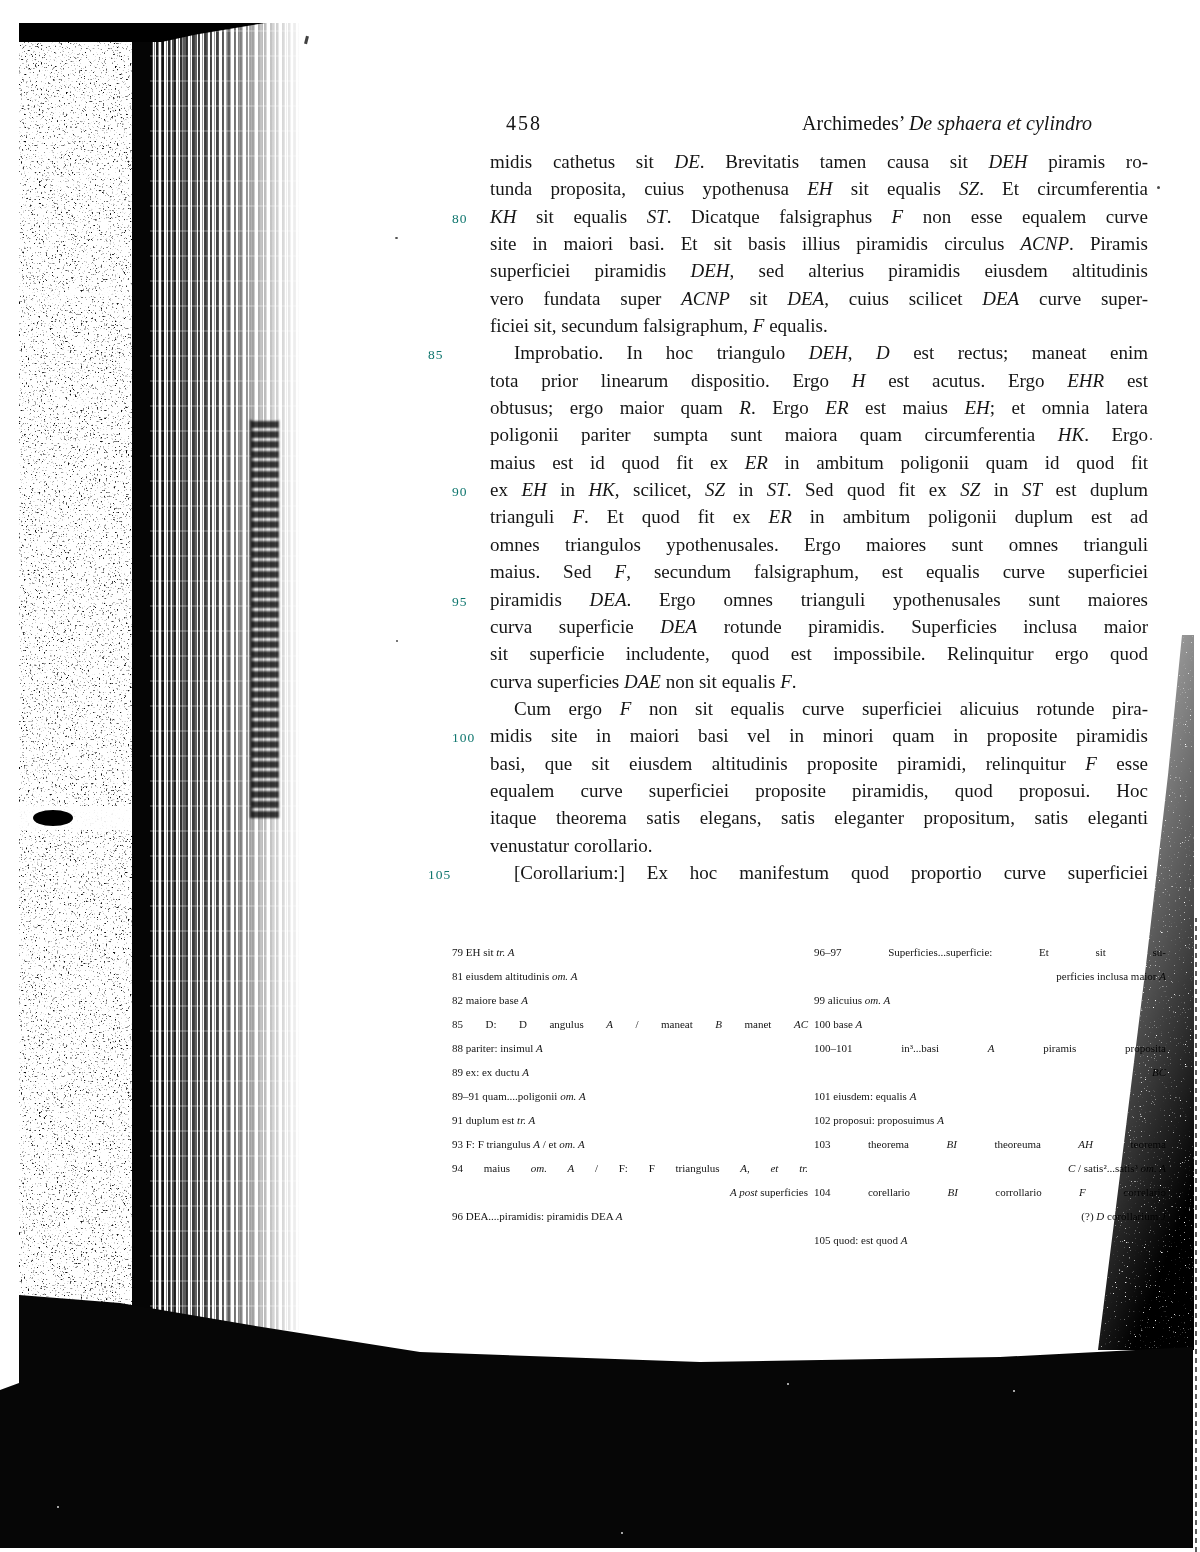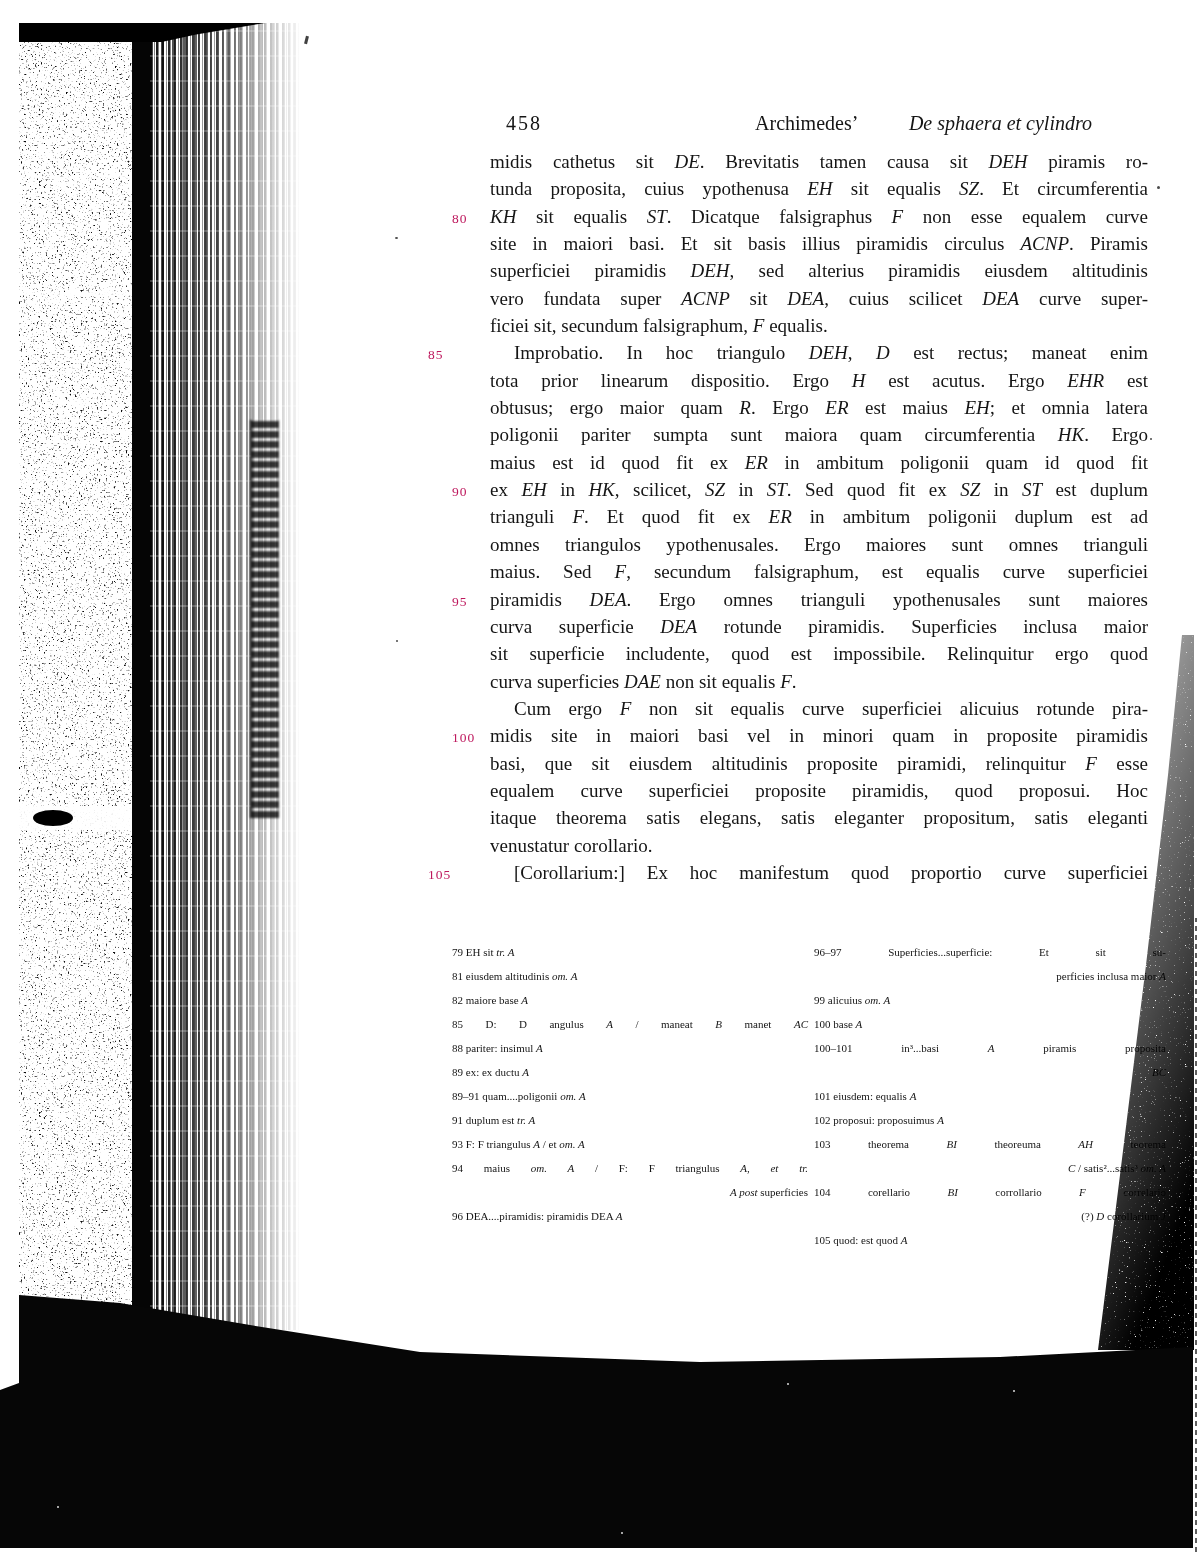--- a/index.html
+++ b/index.html
@@ -41,28 +41,28 @@
   .funnel{position:absolute;left:1098px;top:635px;pointer-events:none;}
   .edge-dash{position:absolute;left:1195px;top:918px;width:2px;height:634px;opacity:.75;
       background:repeating-linear-gradient(0deg,#2a2a2a 0 5px,transparent 5px 9px);}
   .speck{position:absolute;background:#4a4a4a;border-radius:50%;}
   .topmark{position:absolute;left:305px;top:36px;width:3px;height:8px;background:#111;opacity:.8;transform:rotate(14deg);}
   
   .pheader{position:absolute;left:490px;top:112px;width:658px;display:flex;align-items:baseline;
       font-size:20px;justify-content:flex-end;}
   .pnum{margin-left:16px;letter-spacing:2px;}
   .ptitle{margin-left:auto;margin-right:56px;white-space:nowrap;}
-  .ptitle em{font-style:italic;margin-left:47px;}
+  .ptitle em{font-style:italic;}
   .bodytext{position:absolute;left:490px;top:148px;width:658px;font-size:19px;}
   .bline{position:relative;line-height:27.35px;height:27.35px;text-align:justify;text-align-last:justify;
       white-space:normal;}
   .bline.lastl{text-align-last:left;}
   .bline.ind{padding-left:24px;}
   .bline em{font-style:italic;}
-  .lnum{position:absolute;left:-38px;top:2px;width:34px;font-size:13.5px;letter-spacing:1px;color:#be185d;
+  .lnum{position:absolute;left:-38px;top:2px;width:34px;font-size:13.5px;letter-spacing:1px;color:#0f766e;
       font-style:normal;text-align:left;}
   .bline.ind .lnum{left:-62px;}
   .apparatus{position:absolute;top:940px;font-size:11px;}
   .app-left{left:452px;width:356px;}
   .app-right{left:814px;width:352px;}
   .arow{line-height:24px;height:24px;white-space:nowrap;}
   .arow.ind{padding-left:26px;text-align:right;}
   .arow.just{white-space:normal;text-align:justify;text-align-last:justify;}
   .arow em{font-style:italic;}
 </style>

